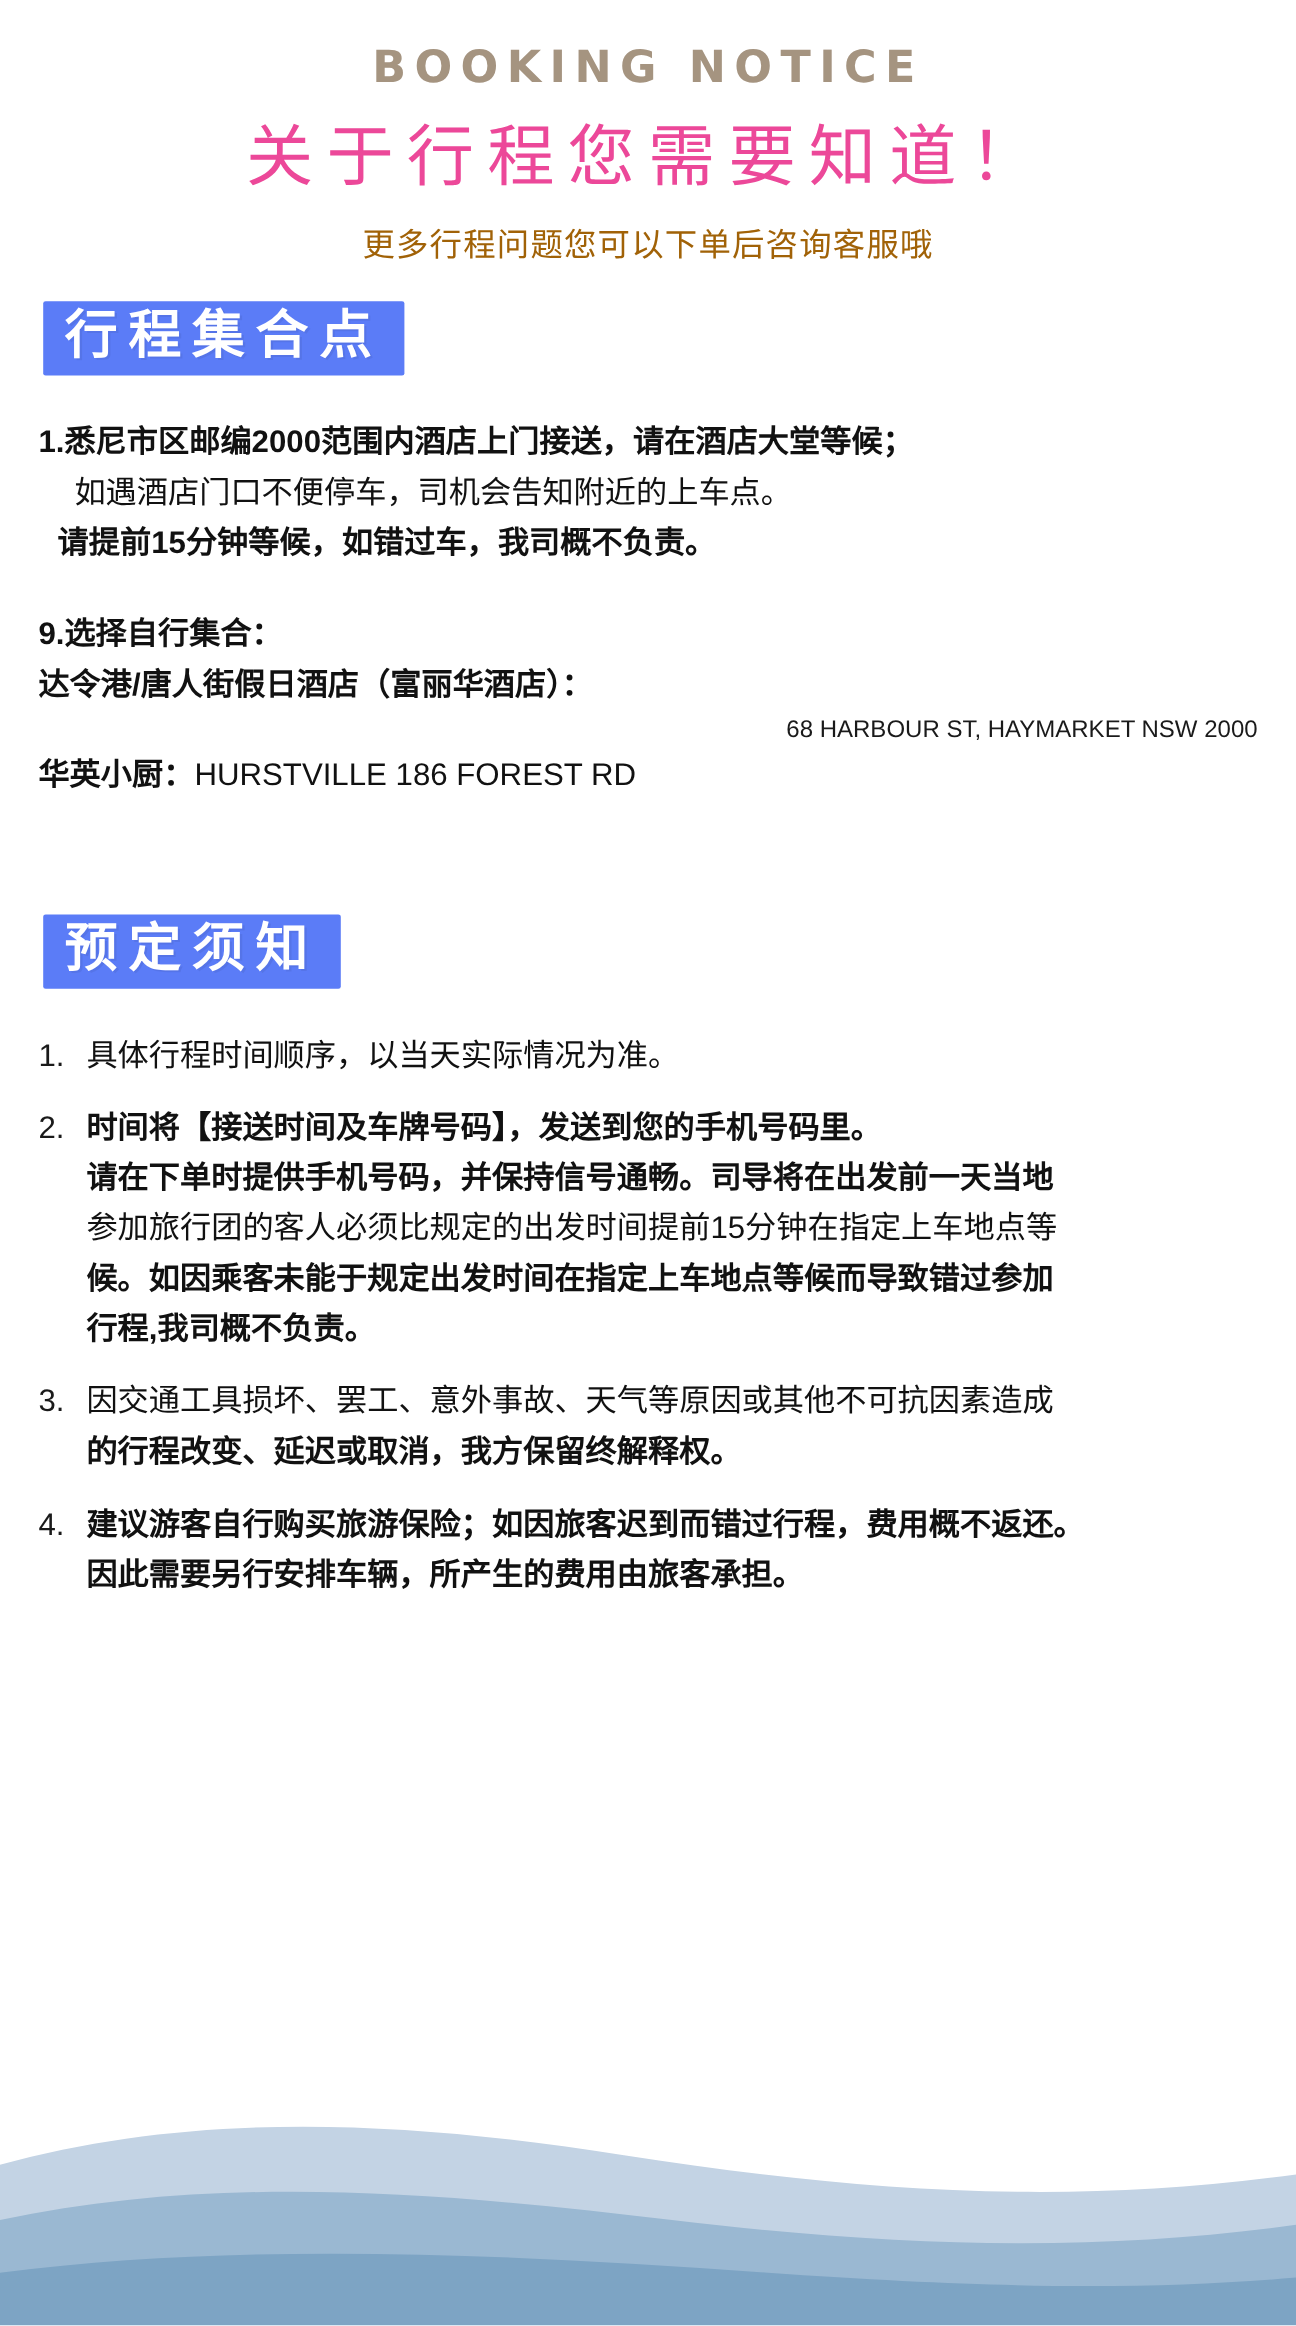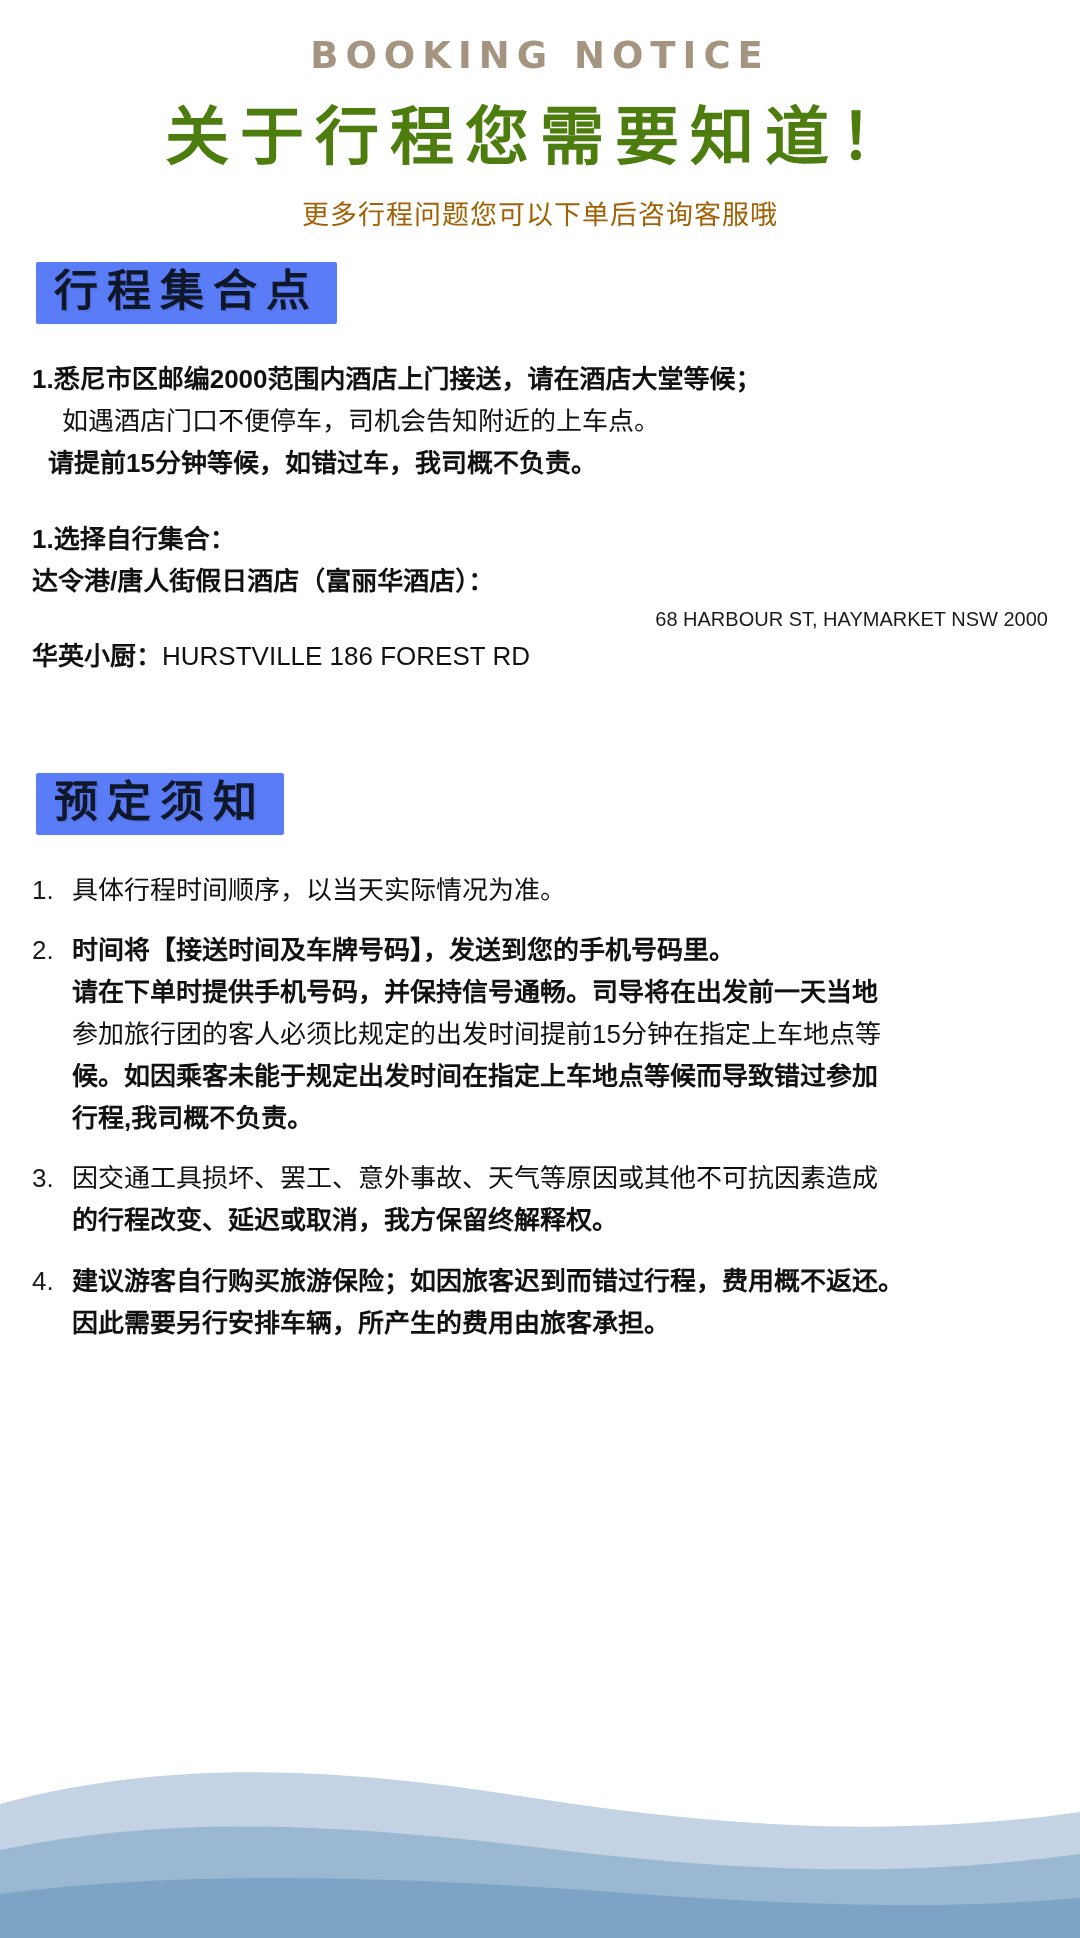--- a/index.html
+++ b/index.html
@@ -32,39 +32,39 @@
   .eyebrow {
     font-family: "DejaVu Sans", sans-serif;
     font-weight: bold;
     font-size: 37px;
     letter-spacing: 7px;
     color: #a59480;
     margin: 0 0 6px 0;
   }
   .main-title {
     font-family: "DejaVu Sans", "Liberation Sans", sans-serif;
-    font-weight: bold;
-    font-size: 64px;
+    font-weight: normal;
+    font-size: 56px;
     letter-spacing: 11px;
-    color: #4d7c0f;
+    color: #ec4899;
     margin: 8px 0 16px 0;
     white-space: nowrap;
   }
   .subtitle {
     font-size: 27px;
     color: #a16207;
     letter-spacing: 1px;
     margin: 0 0 12px 0;
   }
 
   
   .section-chip {
     display: inline-block;
     background: #5b7cf7;
-    color: #0f172a;
+    color: #ffffff;
     font-weight: bold;
     font-size: 44px;
     letter-spacing: 9px;
     padding: 7px 18px 11px 18px;
     line-height: 1.0;
     border-radius: 2px;
     text-shadow: 2px 2px 0 rgba(0,0,0,0.06);
   }
   .chip-wrap { margin: 0 0 0 36px; }
 
@@ -144,21 +144,21 @@
 
     <div class="block">
       <p class="line bold">1.悉尼市区邮编2000范围内酒店上门接送，请在酒店大堂等候；</p>
       <p class="line indent-1">如遇酒店门口不便停车，司机会告知附近的上车点。</p>
       <p class="line bold indent-2">请提前15分钟等候，如错过车，我司概不负责。</p>
     </div>
 
     <div class="gap-md"></div>
 
     <div class="block">
-      <p class="line bold">1.选择自行集合：</p>
+      <p class="line bold">9.选择自行集合：</p>
       <p class="line bold">达令港/唐人街假日酒店（富丽华酒店）：</p>
       <p class="center-addr latin">68 HARBOUR ST, HAYMARKET NSW 2000</p>
       <p class="line">
         <span class="bold">华英小厨：</span><span class="latin">HURSTVILLE 186 FOREST RD</span>
       </p>
     </div>
 
   </div>
 
   <div class="gap-xl"></div>

